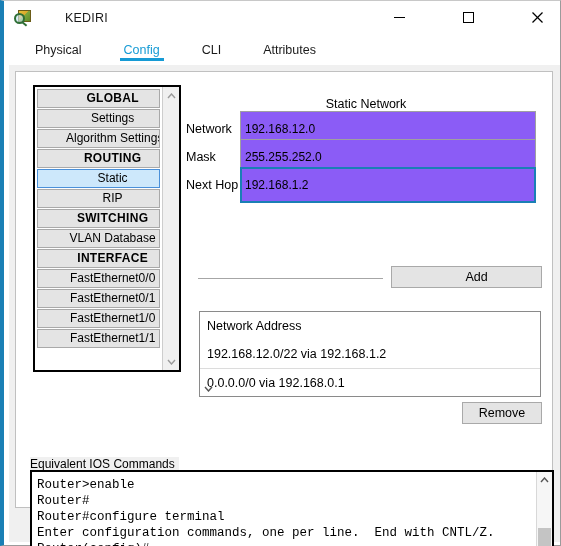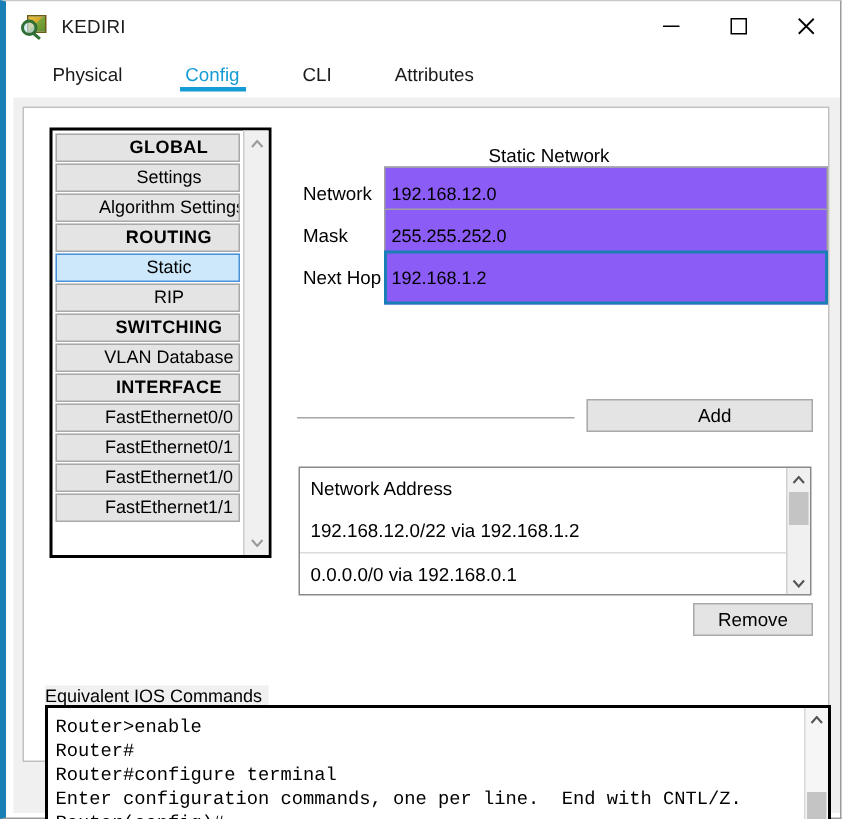--- a/index.html
+++ b/index.html
@@ -33,20 +33,21 @@
 
   
   #titlebar {
     position: absolute;
     left: 0; top: 0;
     width: 556px;
     height: 33px;
     background: #ffffff;
     display: flex;
     align-items: center;
+    gap: 24px;
   }
   #app-icon {
     width: 18px;
     height: 18px;
     margin-left: 10px;
     margin-right: 9px;
     position: relative;
     flex: none;
   }
   #app-icon .pkg {
@@ -200,21 +201,21 @@
   #routes-title {
     position: absolute;
     left: 170px; top: 25px;
     width: 360px;
     text-align: center;
     font-size: 12.5px;
     color: #000000;
   }
   .field-row {
     position: absolute;
-    left: 186px;
+    left: 170px;
     height: 22px;
     display: flex;
     align-items: center;
   }
   .field-label {
     width: 54px;
     font-size: 12.5px;
     color: #000000;
     white-space: nowrap;
   }
@@ -263,20 +264,21 @@
   #route-list {
     position: absolute;
     left: 183px; top: 239px;
     width: 342px;
     height: 86px;
     border: 1px solid #8a8a8a;
     background: #ffffff;
     box-sizing: border-box;
     display: flex;
     overflow: hidden;
+    flex-direction: column;
   }
   #route-list-inner {
     flex: 1 1 auto;
     overflow: hidden;
   }
   .list-row {
     height: 28px;
     line-height: 28px;
     padding-left: 7px;
     font-size: 12.5px;

